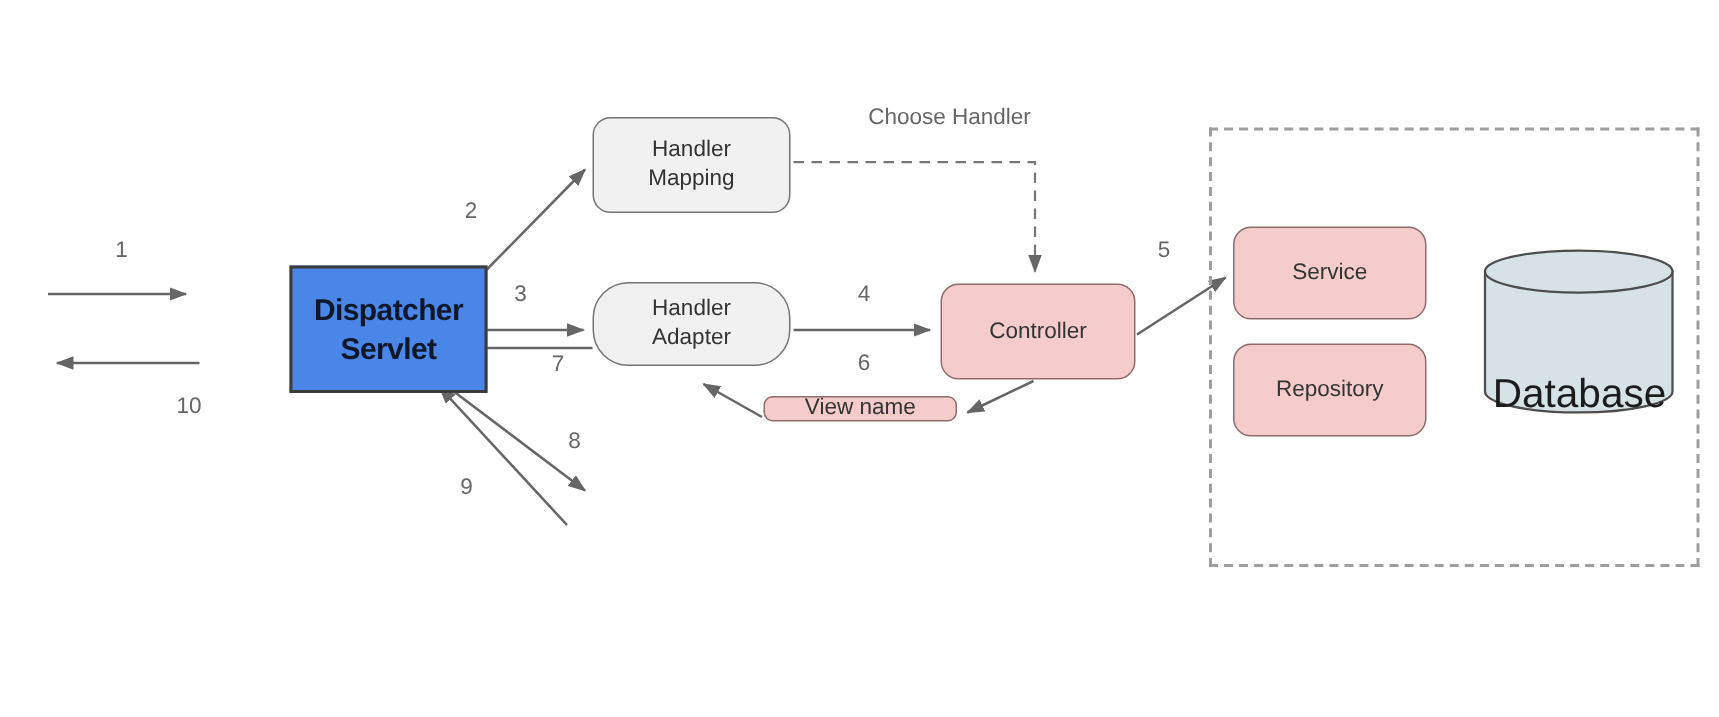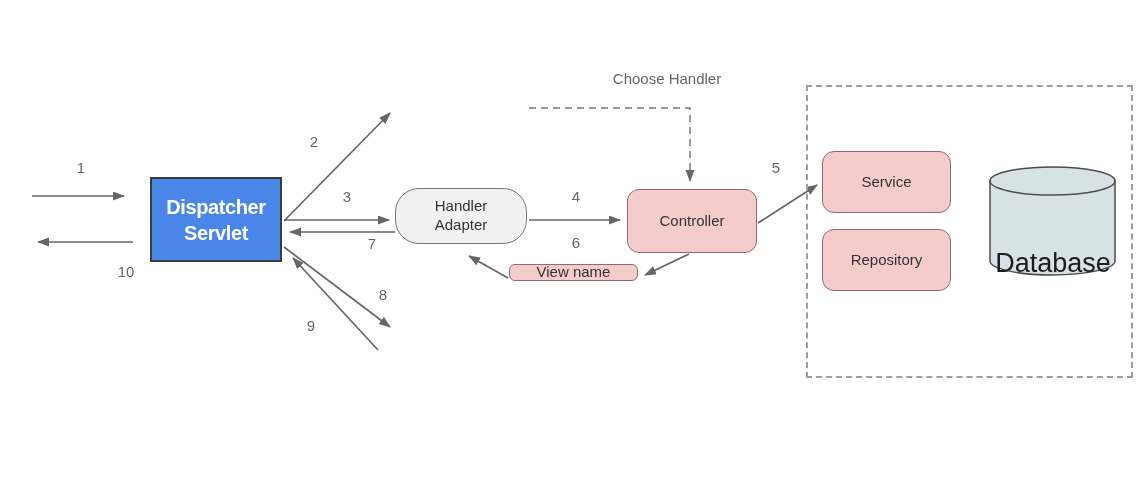--- a/index.html
+++ b/index.html
@@ -19,21 +19,21 @@
   .arrowhead{fill:var(--arrow);}
   .db-shape{fill:var(--database-fill);stroke:var(--database-border);stroke-width:1.5;}
   .node{position:absolute;display:flex;align-items:center;justify-content:center;
         box-sizing:border-box;color:var(--node-text);font-size:15px;line-height:1.25;
         text-align:center;}
   .rounded{border:1.6px solid var(--gray-border);border-radius:12px;background:var(--gray-fill);}
   .pink{border:1.6px solid var(--pink-border);background:var(--pink-fill);}
   .node-label{display:block;}
   .wrap-narrow{max-width:84px;}
   .dispatcher{background:var(--dispatcher-fill);border:2.5px solid var(--dispatcher-border);
-              color:#ffffff;font-weight:800;font-size:20px;letter-spacing:-0.4px;line-height:1.3;}
+              color:#0f172a;font-weight:800;font-size:20px;letter-spacing:-0.4px;line-height:1.3;margin-left:43px;}
   .dispatcher .node-label{max-width:116px;}
   .viewname{border-radius:6px;font-size:15px;}
   .backend{position:absolute;border:2px dashed var(--container-border);box-sizing:border-box;background:transparent;}
   .num{position:absolute;transform:translate(-50%,-50%);color:var(--label-text);font-size:15px;}
   .annotation{position:absolute;transform:translate(-50%,-50%);color:var(--label-text);font-size:15px;white-space:nowrap;}
   .db-label{position:absolute;color:#1c1c1c;font-size:27px;text-align:right;transform:translate(-50%,-50%);white-space:nowrap;margin-top:36px;}
 </style>
 </head>
 <body>
 
@@ -67,20 +67,23 @@
       <ellipse class="db-shape" cx="1052.5" cy="181" rx="62.5" ry="14"></ellipse>
     </g>
   </svg>
 
   <div class="backend" style="left:806px;top:85px;width:327px;height:293px;"></div>
 
   <div class="node dispatcher" style="left:150px;top:177px;width:132px;height:85px;">
     <span class="node-label">Dispatcher Servlet</span>
   </div>
 
+  <div class="node rounded" style="left:395px;top:78px;width:132px;height:64px;">
+    <span class="node-label wrap-narrow">Handler Mapping</span>
+  </div>
 
   <div class="node rounded" style="left:395px;top:188px;width:132px;height:56px;border-radius:24px;">
     <span class="node-label wrap-narrow">Handler Adapter</span>
   </div>
 
 
   <div class="node rounded pink" style="left:627px;top:189px;width:130px;height:64px;">
     <span class="node-label">Controller</span>
   </div>
 
@@ -102,15 +105,15 @@
   <div class="num" style="left:314px;top:141px;">2</div>
   <div class="num" style="left:347px;top:196px;">3</div>
   <div class="num" style="left:576px;top:196px;">4</div>
   <div class="num" style="left:776px;top:167px;">5</div>
   <div class="num" style="left:576px;top:242px;">6</div>
   <div class="num" style="left:372px;top:243px;">7</div>
   <div class="num" style="left:383px;top:294px;">8</div>
   <div class="num" style="left:311px;top:325px;">9</div>
   <div class="num" style="left:83px;top:271px;margin-left:43px;">10</div>
 
-  <div class="annotation" style="left:667px;top:78px;">Choose Handler</div>
+  <div class="annotation" style="left:633px;top:78px;">Choose Handler</div>
 
 </div>
 
 </body></html>

